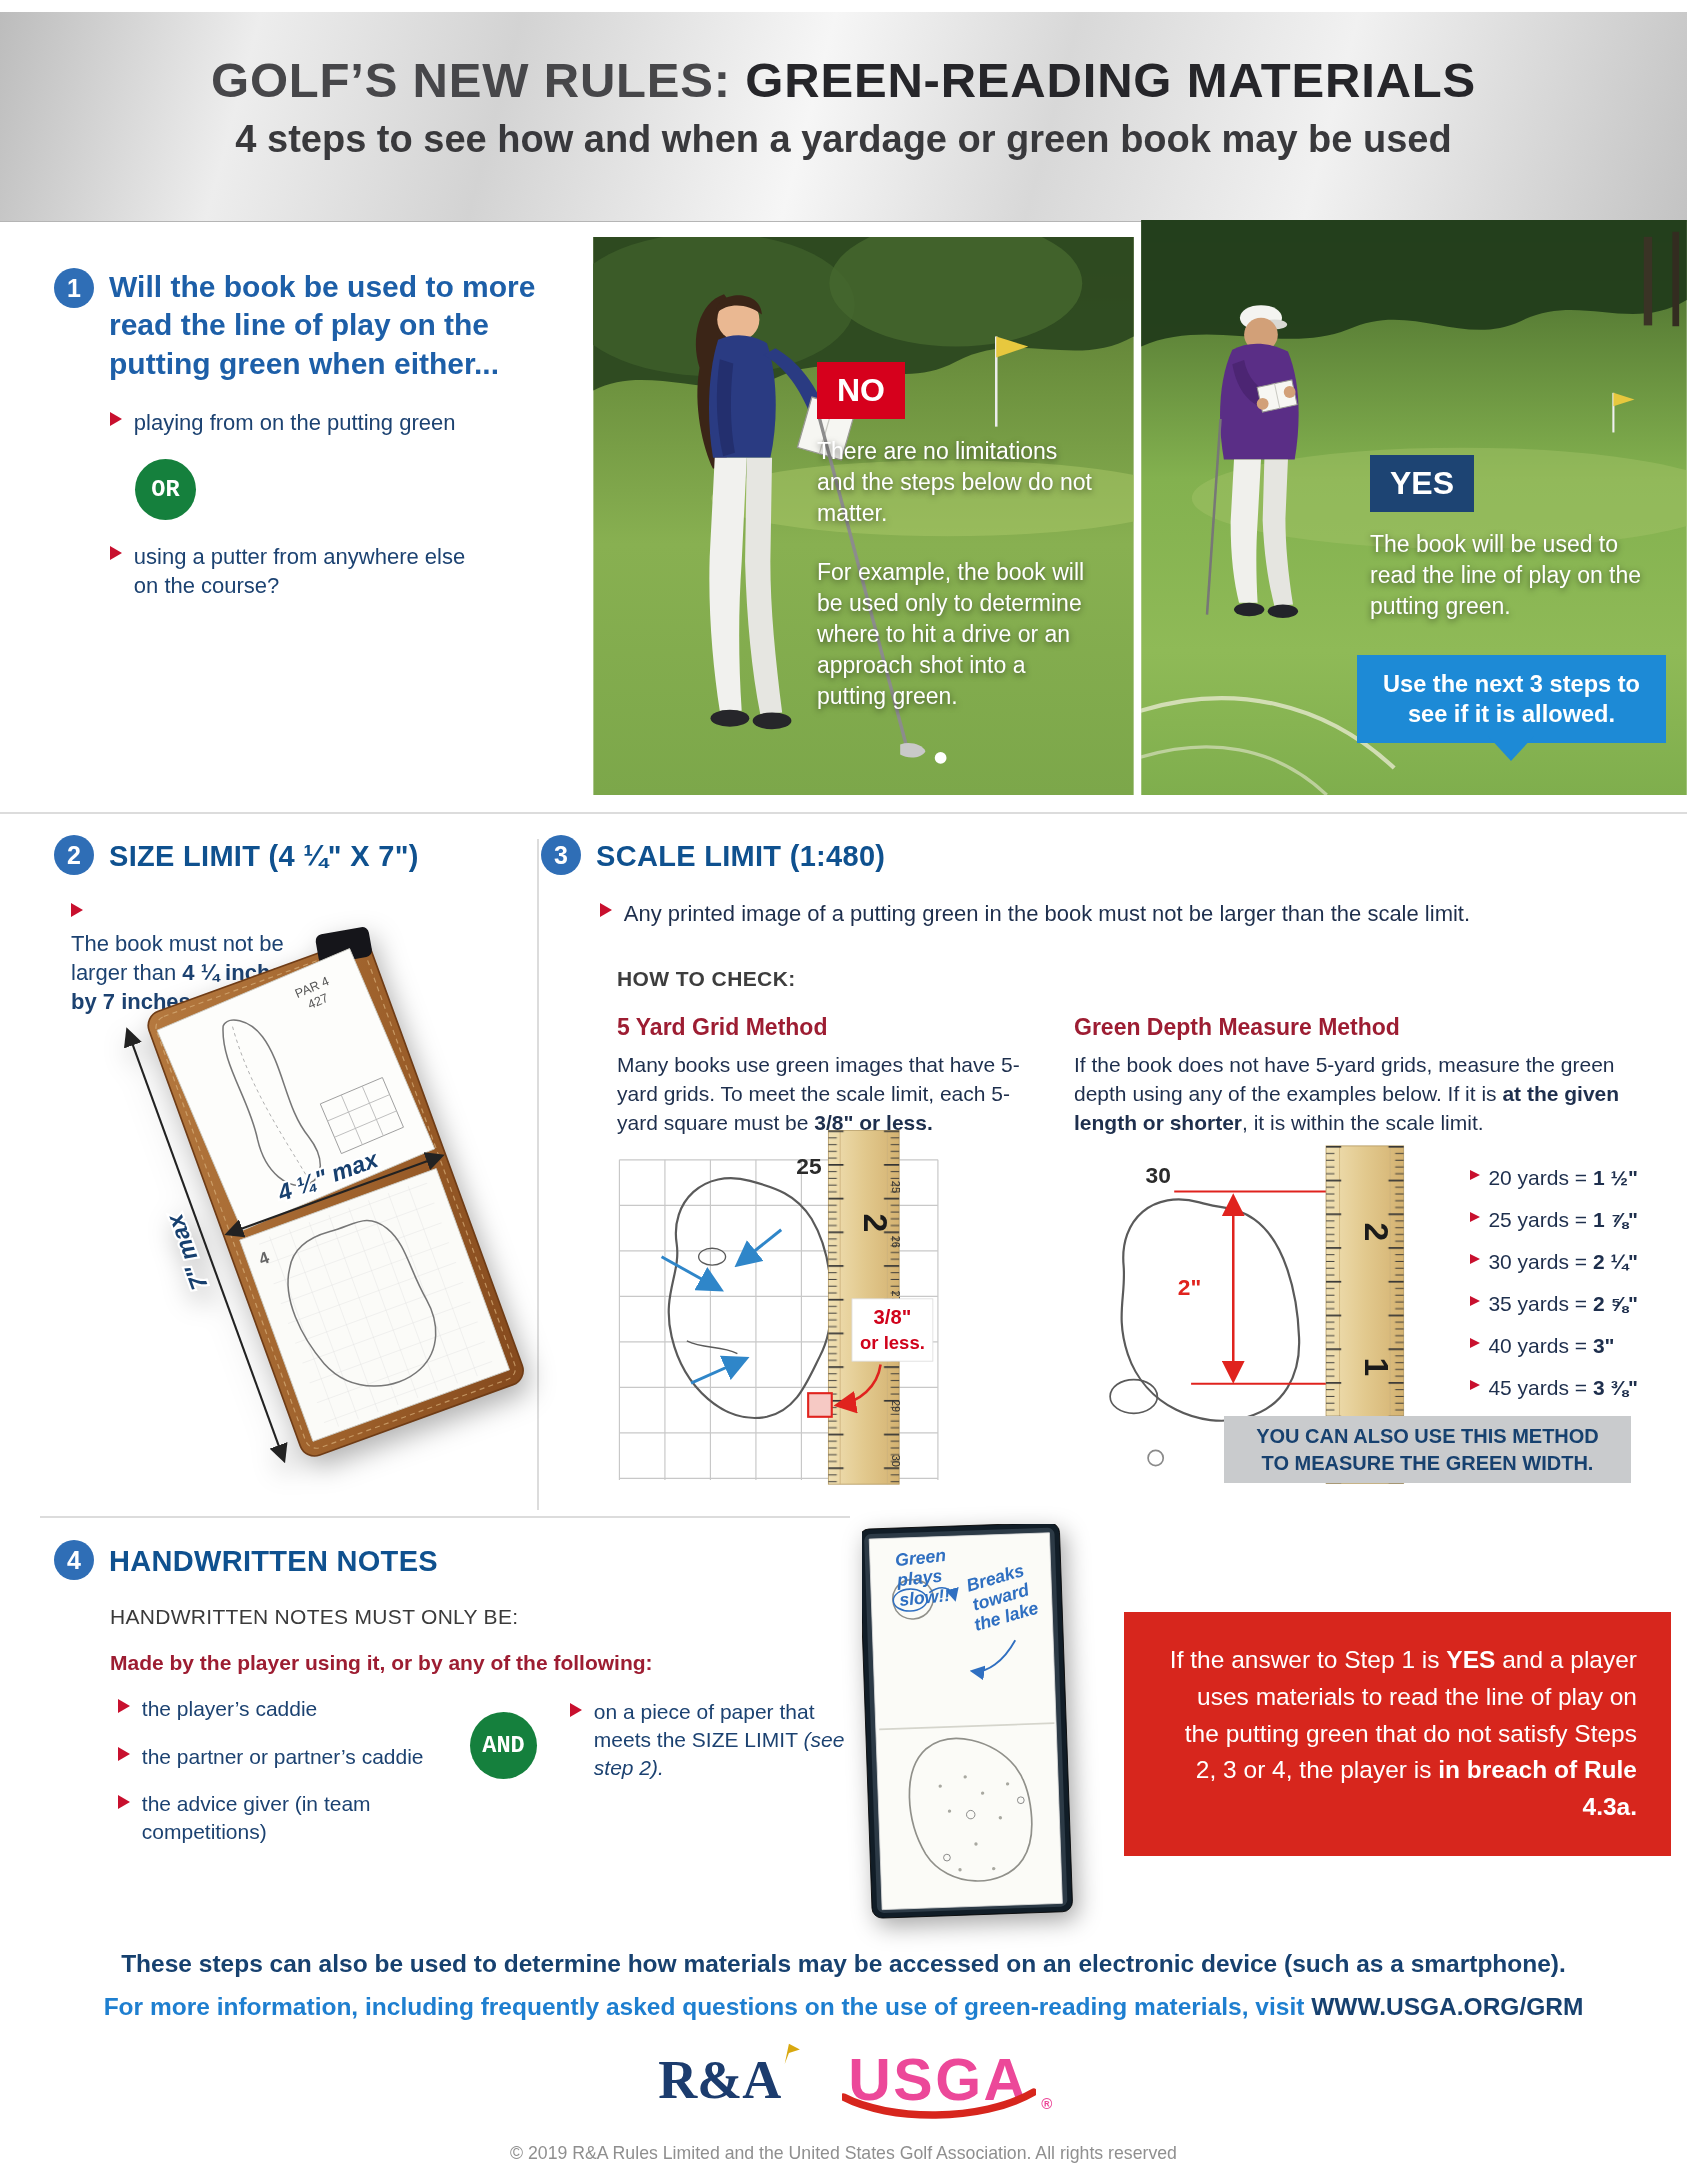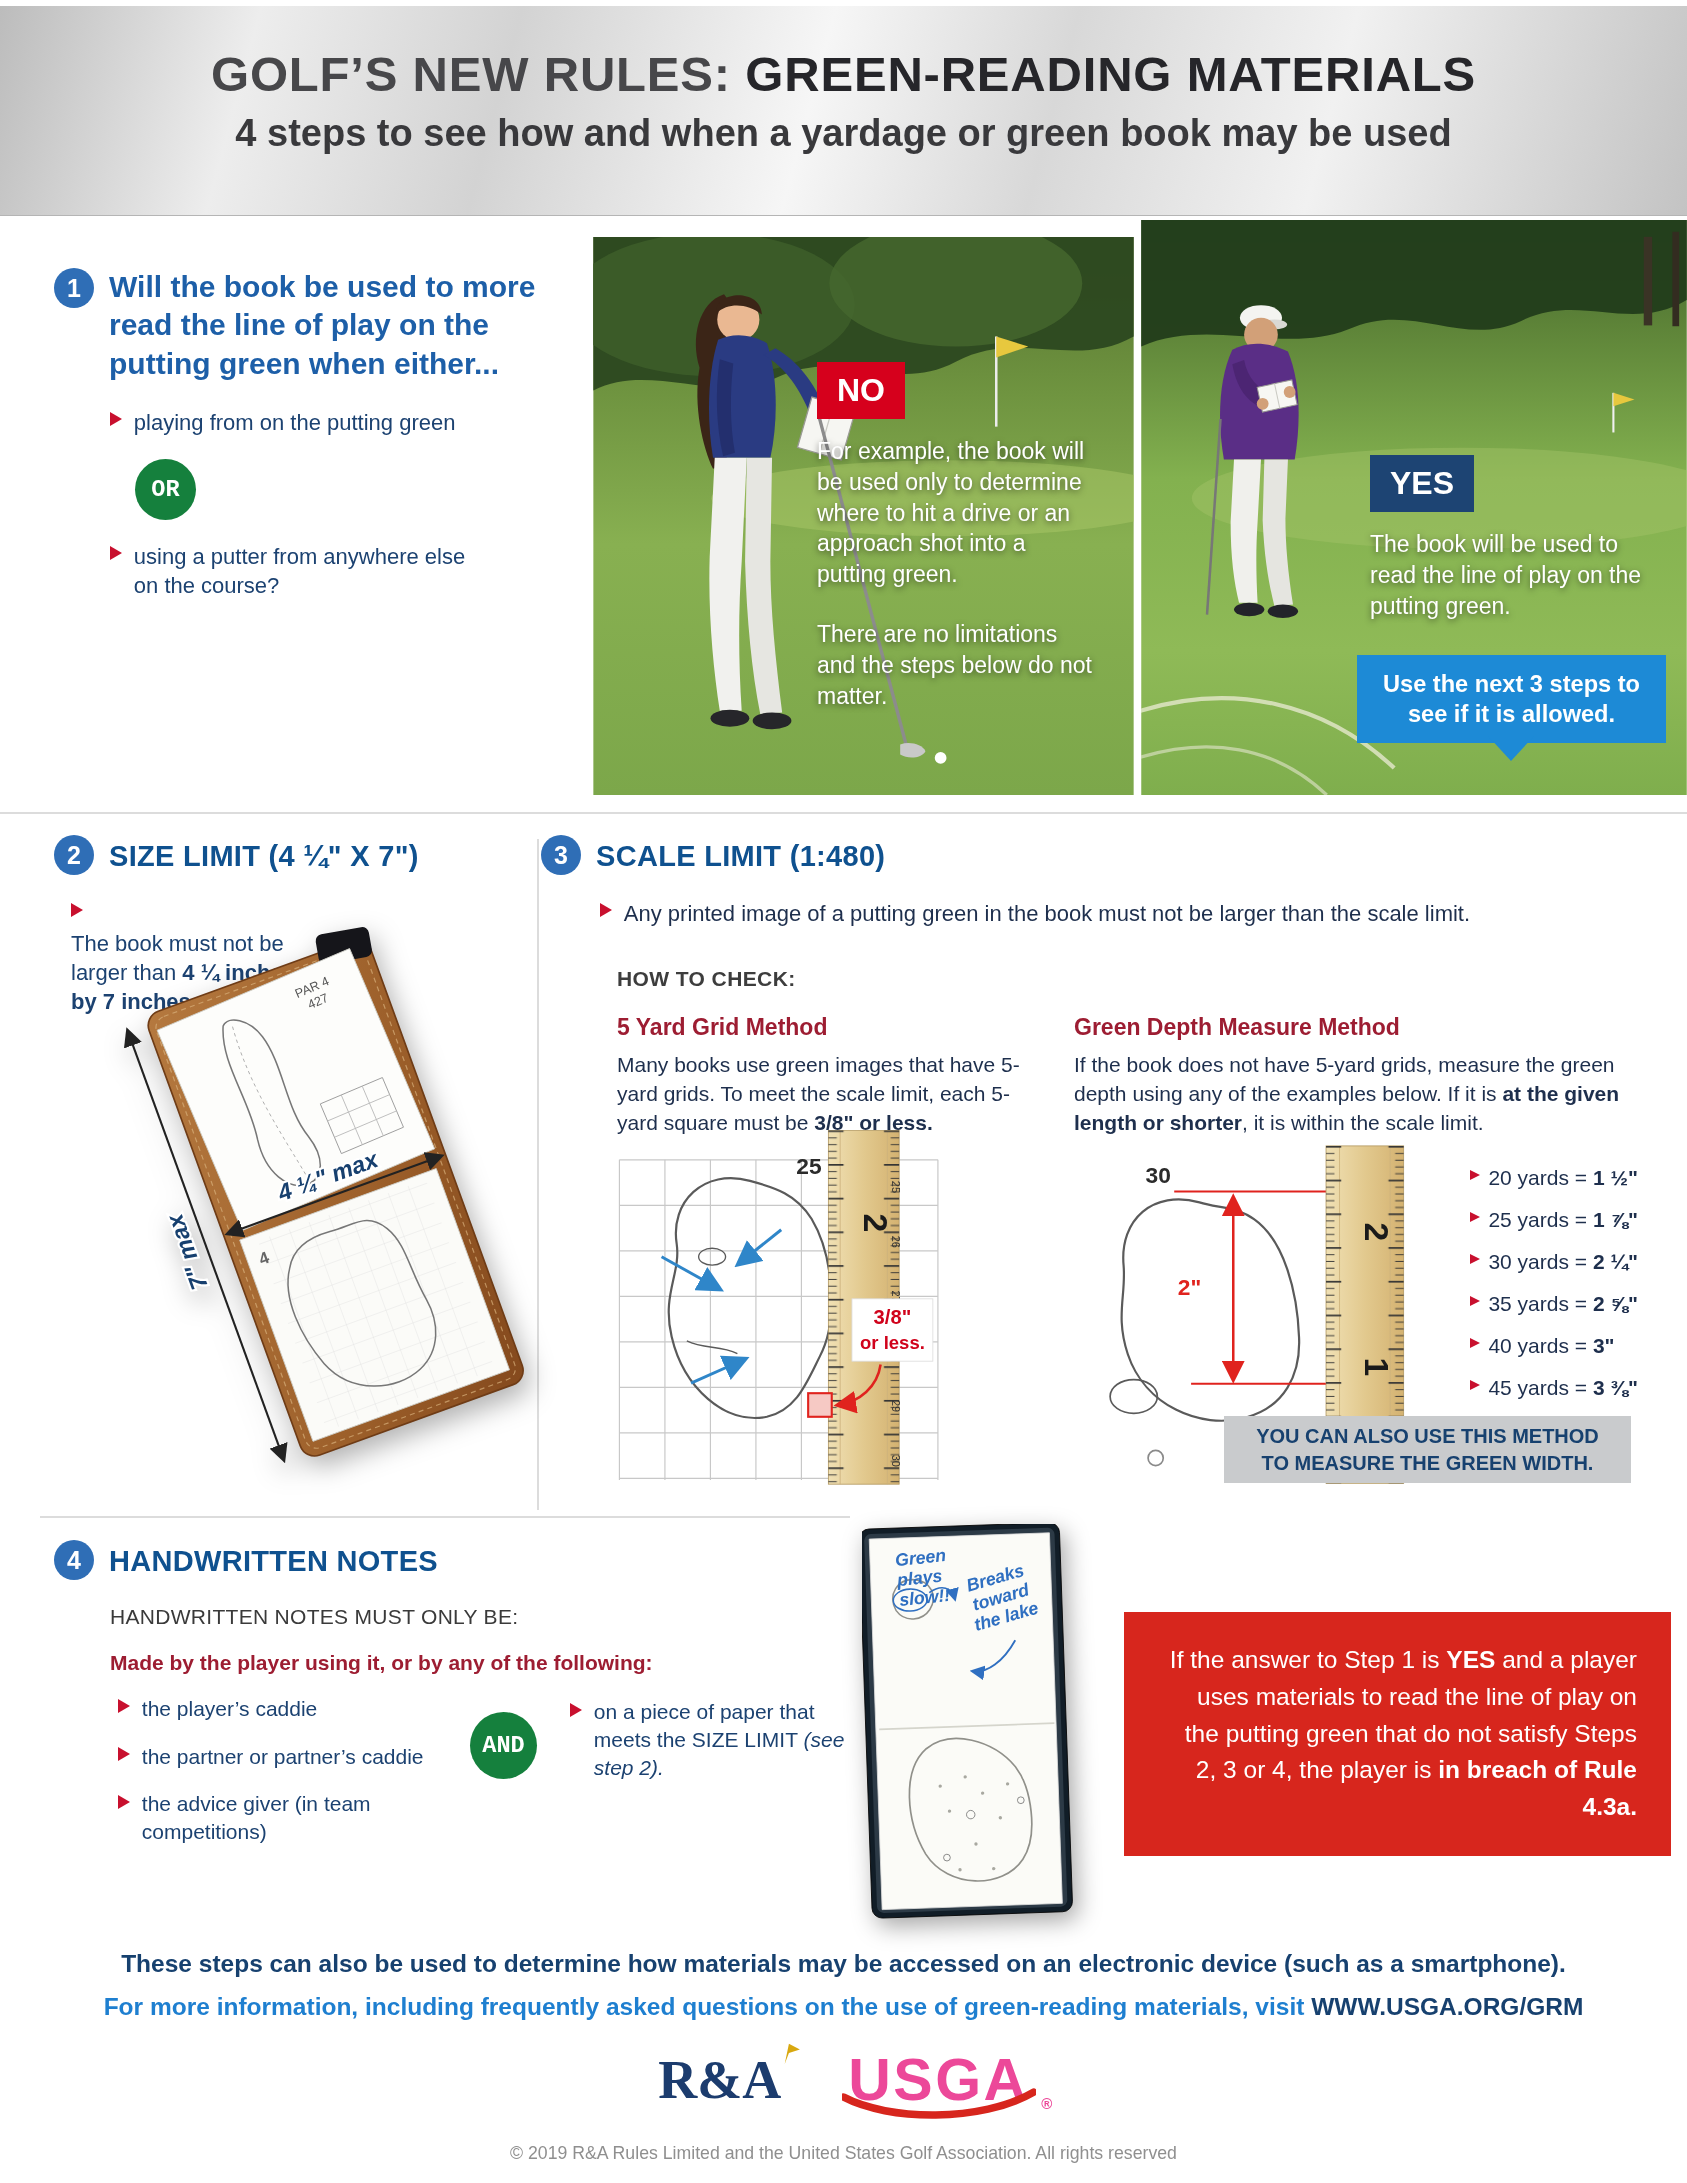--- a/index.html
+++ b/index.html
@@ -1,20 +1,20 @@
 <!DOCTYPE html>
 <html style="font-size:13.5px"><head>
 <meta charset="utf-8">
 <style>
   html,body{margin:0;padding:0;background:#fff;}
   .page{position:relative;width:1687px;height:2183px;overflow:hidden;background:#ffffff;
         font-family:"Liberation Sans",sans-serif;}
 
   
-  #header{position:absolute;left:0;top:6px;width:1687px;height:209px;text-align:center;
+  #header{position:absolute;left:0;top:12px;width:1687px;height:209px;text-align:center;
     background:linear-gradient(105deg,#bcbcbc 0%,#ededed 15%,#d3d3d3 30%,#f6f6f6 48%,#d8d8d8 62%,#f1f1f1 78%,#c3c3c3 100%);
     border-bottom:0.8px solid #b5b5b5;}
   #header h1{margin:40px 0 0 0;font-size:49px;letter-spacing:0.8px;color:#47474a;font-weight:bold;}
   #header h1 .em{color:#26262a;}
   #header .subtitle{margin-top:10px;font-size:38px;font-weight:bold;color:#39393c;}
 
   
   .stepnum{width:40px;height:40px;border-radius:50%;background:#2f6eb6;color:#fff;font-size:25px;
     font-weight:bold;display:flex;align-items:center;justify-content:center;flex:0 0 auto;}
   .h-step{font-size:29px;font-weight:bold;color:#0f518f;margin:5px 0 0 0;letter-spacing:0.3px;}
@@ -179,22 +179,22 @@
         <path d="M122,212 L120,335 C122,405 128,465 138,516 L164,514 C156,450 150,392 150,335 L152,212 Z" fill="#e6e6e1"></path>
         <ellipse cx="102" cy="521" rx="23" ry="10" fill="#26262a"></ellipse>
         <ellipse cx="152" cy="524" rx="23" ry="10" fill="#26262a"></ellipse>
         <line x1="208" y1="164" x2="312" y2="556" stroke="#8c8c8c" stroke-width="4"></line>
         <path d="M304,552 C316,548 330,552 334,560 C330,568 314,570 304,564 Z" fill="#c9c9c9"></path>
         <circle cx="352" cy="568" r="7" fill="#ffffff"></circle>
       </g>
     </svg>
     <div class="overlay" id="overlay-no">
       <span class="chip chip-no">NO</span>
+      <p class="photo-p">There are no limitations and the steps below do not matter.</p>
       <p class="photo-p">For example, the book will be used only to determine where to hit a drive or an approach shot into a putting green.</p>
-      <p class="photo-p">There are no limitations and the steps below do not matter.</p>
     </div>
   </figure>
 
   <figure id="photo-yes">
     <svg width="546" height="575" viewBox="0 0 647 682">
       <defs>
         <linearGradient id="bgYes" x1="0" y1="0" x2="0" y2="1">
           <stop offset="0" stop-color="#3f6030"></stop>
             <stop offset="0.18" stop-color="#5d8338"></stop>
           <stop offset="0.45" stop-color="#83b14f"></stop>

